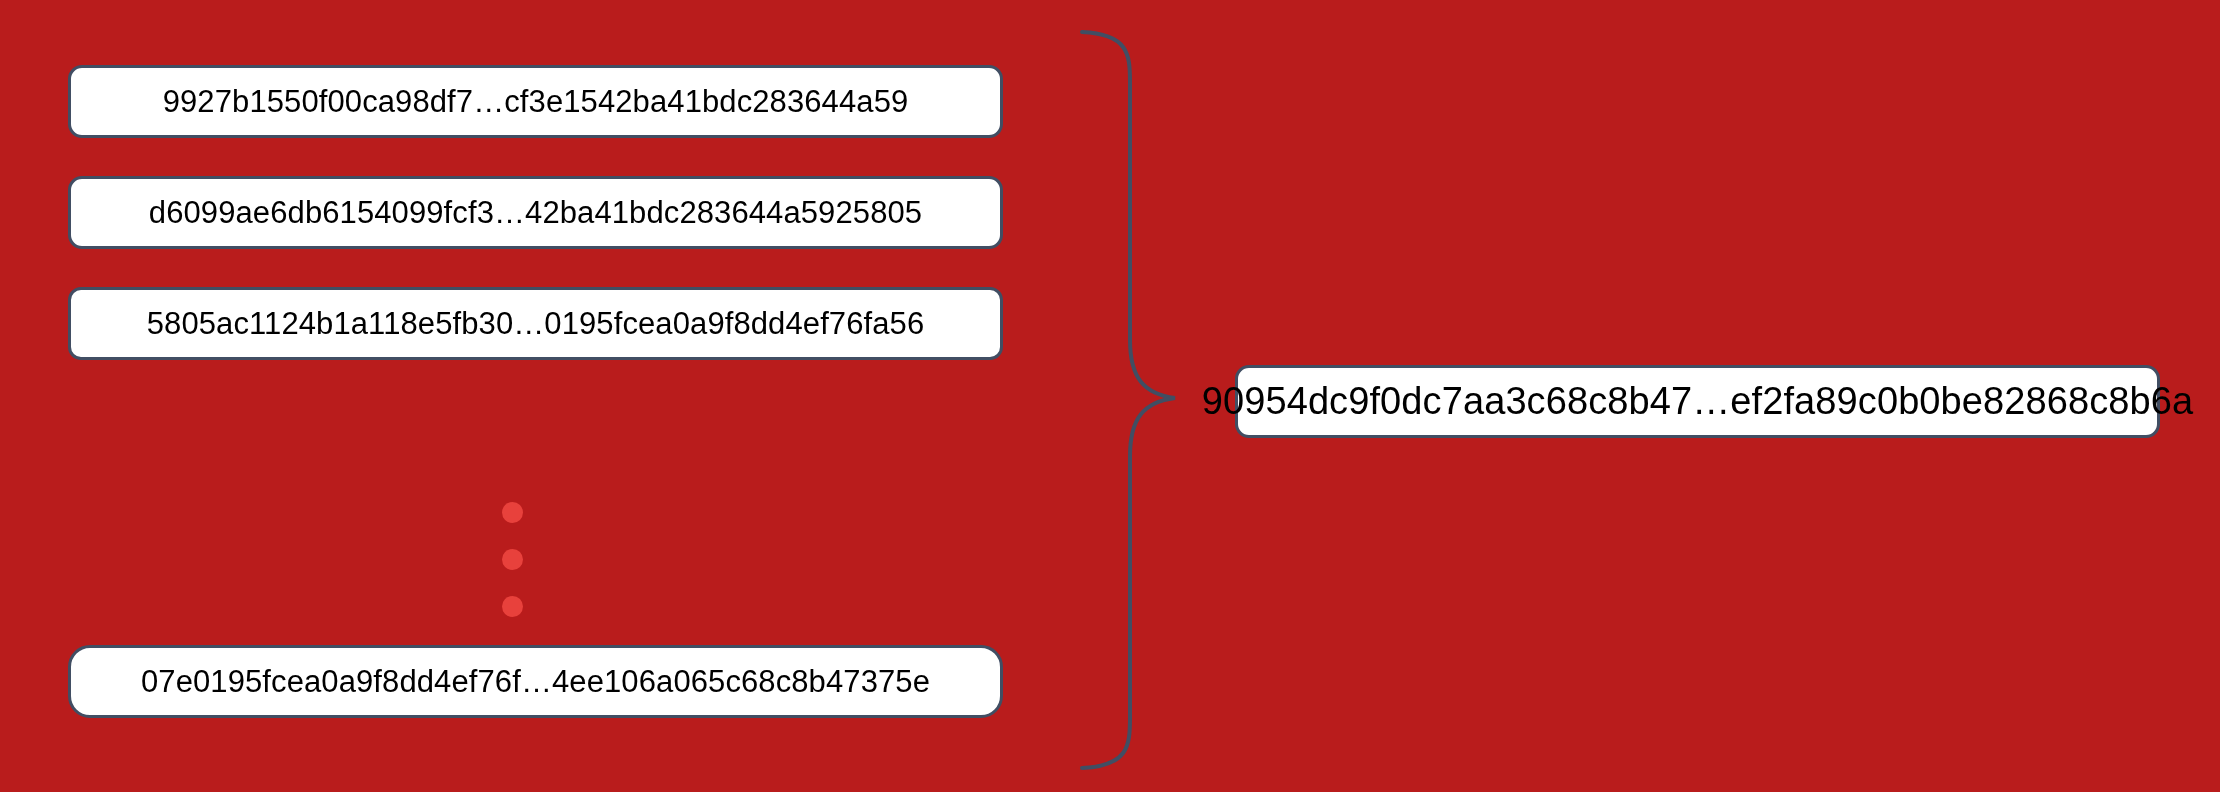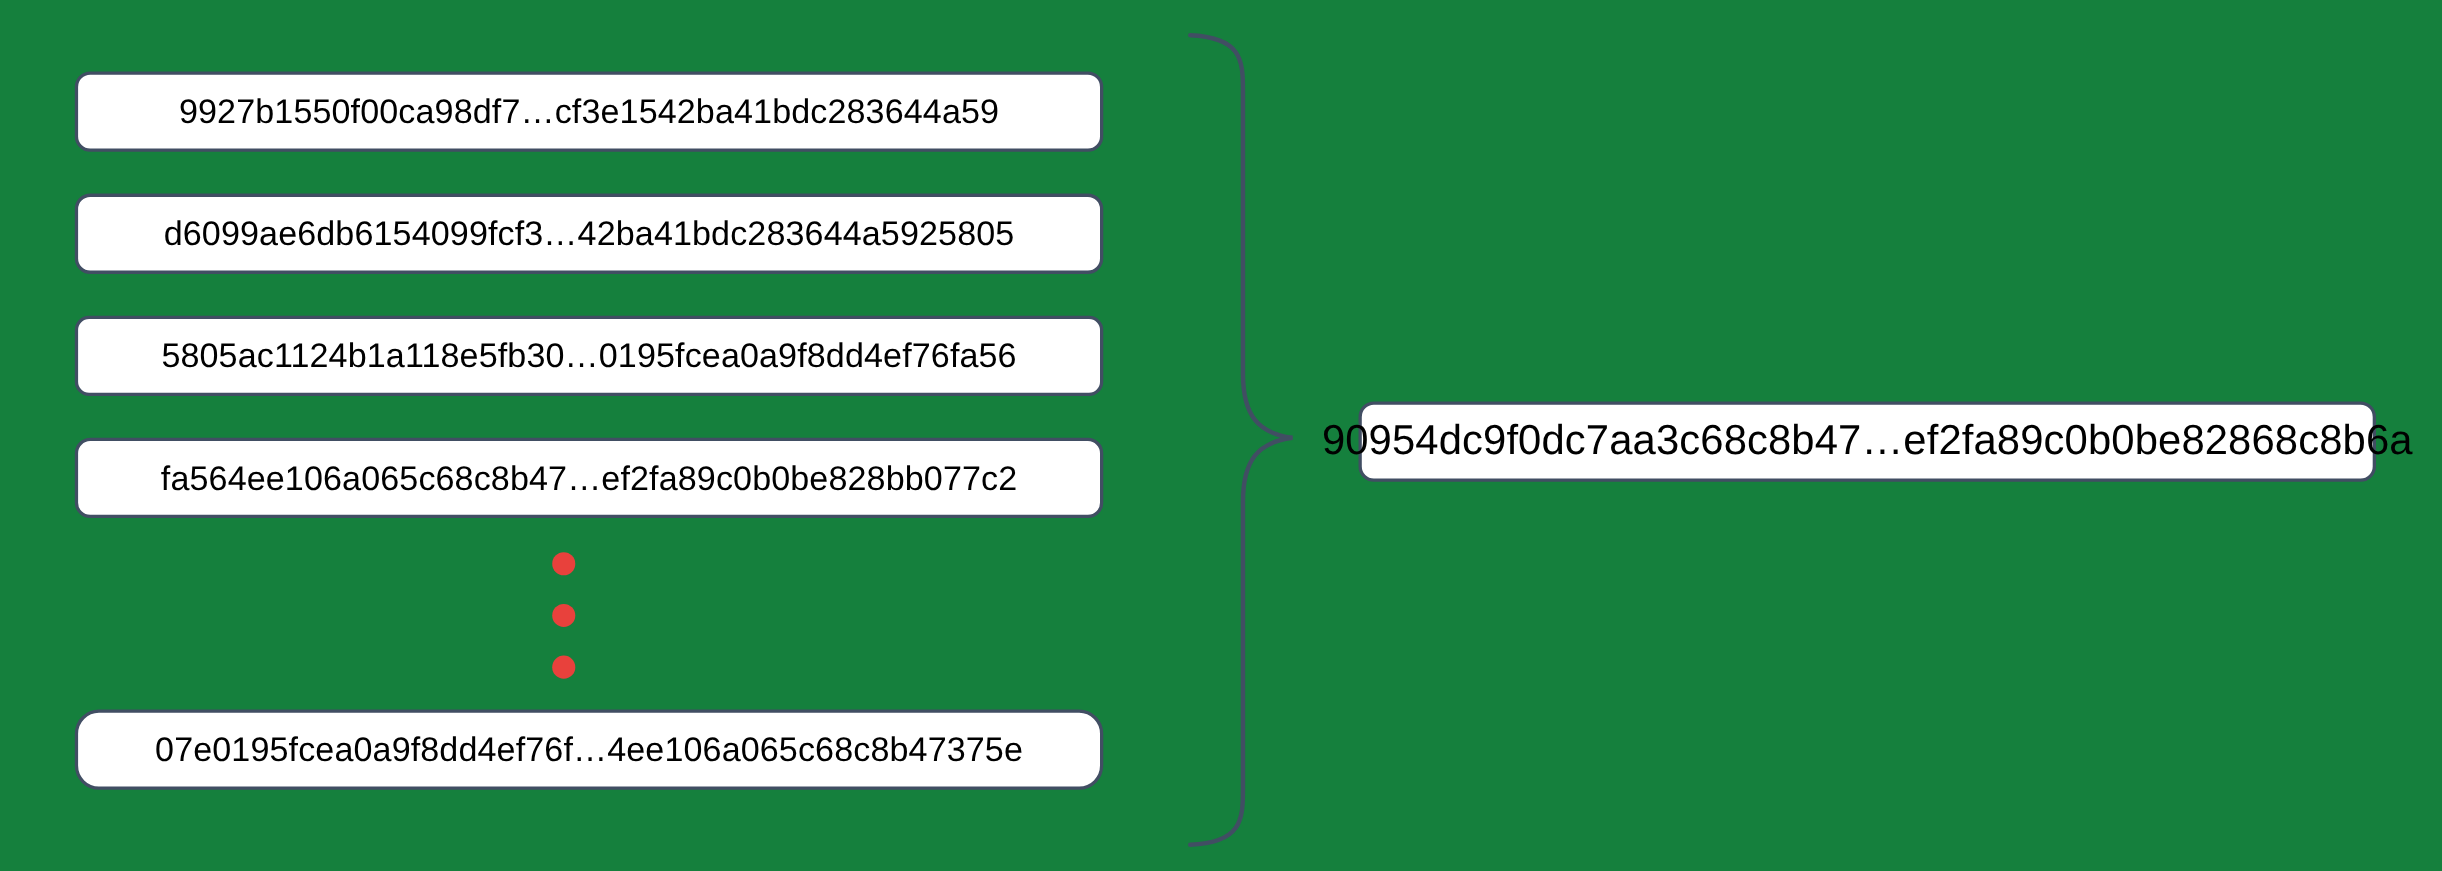--- a/index.html
+++ b/index.html
@@ -8,21 +8,21 @@
     padding: 0;
     background: #ffffff;
   }
   body {
     font-family: "Liberation Sans", sans-serif;
   }
   #canvas {
     position: relative;
     width: 2220px;
     height: 792px;
-    background: #15803d;
+    background: #b91c1c;
     overflow: hidden;
   }
   .hash-box {
     position: absolute;
     box-sizing: border-box;
     background: #ffffff;
     border: 3px solid #414E63;
     border-radius: 14px;
     display: flex;
     align-items: center;
@@ -81,21 +81,20 @@
 <body>
 
 <div id="canvas">
 
   <div class="hash-box input-box" style="top: 65px;">9927b1550f00ca98df7…cf3e1542ba41bdc283644a59</div>
 
   <div class="hash-box input-box" style="top: 176px;">d6099ae6db6154099fcf3…42ba41bdc283644a5925805</div>
 
   <div class="hash-box input-box" style="top: 287px; border-radius: 13px;">5805ac1124b1a118e5fb30…0195fcea0a9f8dd4ef76fa56</div>
 
-  <div class="hash-box input-box" style="top: 398px;">fa564ee106a065c68c8b47…ef2fa89c0b0be828bb077c2</div>
 
   <div class="ellipsis-dots">
     <span class="dot dot-1"></span>
     <span class="dot dot-2"></span>
     <span class="dot dot-3"></span>
   </div>
 
   <div class="hash-box input-box" style="top: 645px; border-radius: 22px;">07e0195fcea0a9f8dd4ef76f…4ee106a065c68c8b47375e</div>
 
   <div class="brace-wrap">

